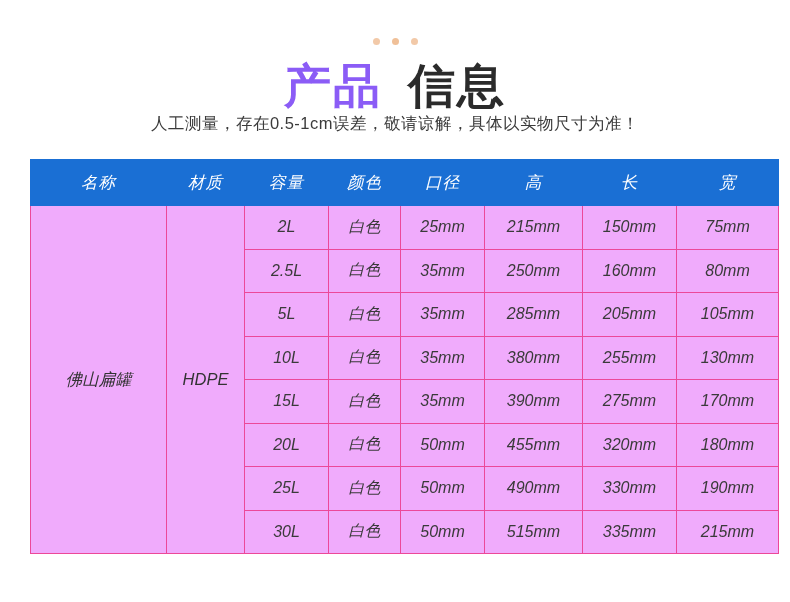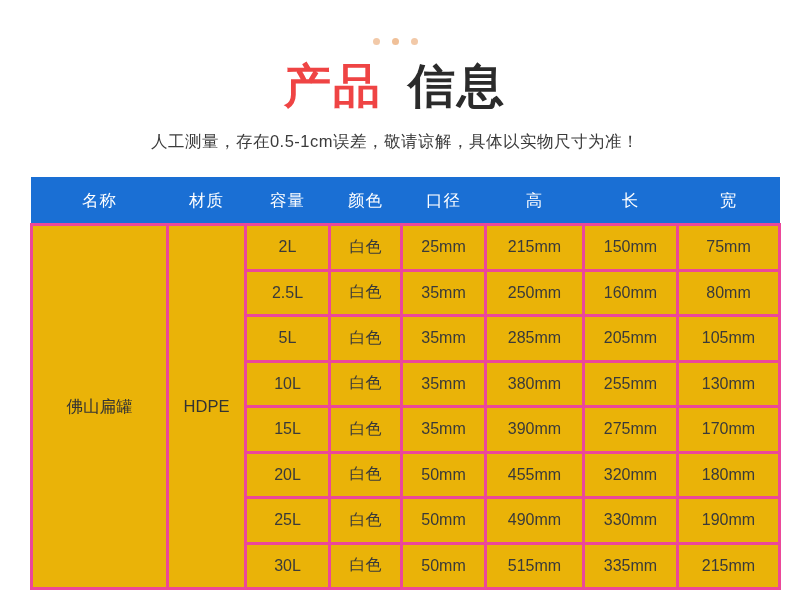--- a/index.html
+++ b/index.html
@@ -41,61 +41,61 @@
   .title {
     text-align: center;
     margin-top: 14px;
     font-size: 47px;
     font-weight: bold;
     letter-spacing: 2px;
     line-height: 1.15;
     font-family: "DejaVu Sans", "Liberation Sans", sans-serif;
   }
   .title .part-a {
-    color: #ef4444;
+    color: #8b5cf6;
   }
   .title .part-b {
     color: #2b2b2b;
     margin-left: 26px;
   }
   
   .subtitle {
     text-align: center;
-    margin-top: 18px;
     font-size: 16.5px;
     color: #3b3b3b;
     letter-spacing: 0.5px;
   }
   
   .table-wrap {
     margin: 24px auto 0 auto;
     width: 730px;
+    font-style: italic;
   }
   table.spec {
     border-collapse: collapse;
     width: 100%;
     table-layout: fixed;
   }
   table.spec th {
     background: #1a6fd4;
     color: #ffffff;
     font-size: 16.5px;
     font-weight: normal;
     height: 43px;
     border: 1px solid #1a6fd4;
     text-align: center;
     letter-spacing: 1px;
   }
   table.spec td {
-    border: 3px solid #ec4899;
+    border: 1px solid #ec4899;
     text-align: center;
     height: 40.5px;
     font-size: 16px;
     color: #3a3a3a;
-    background: #eab308;
+    background: #f0abfc;
   }
   table.spec td.merged {
     font-size: 16.5px;
     color: #333333;
     text-align: center;
   }
   
   col.c0 { width: 136px; }
   col.c1 { width: 78px; }
   col.c2 { width: 84px; }

